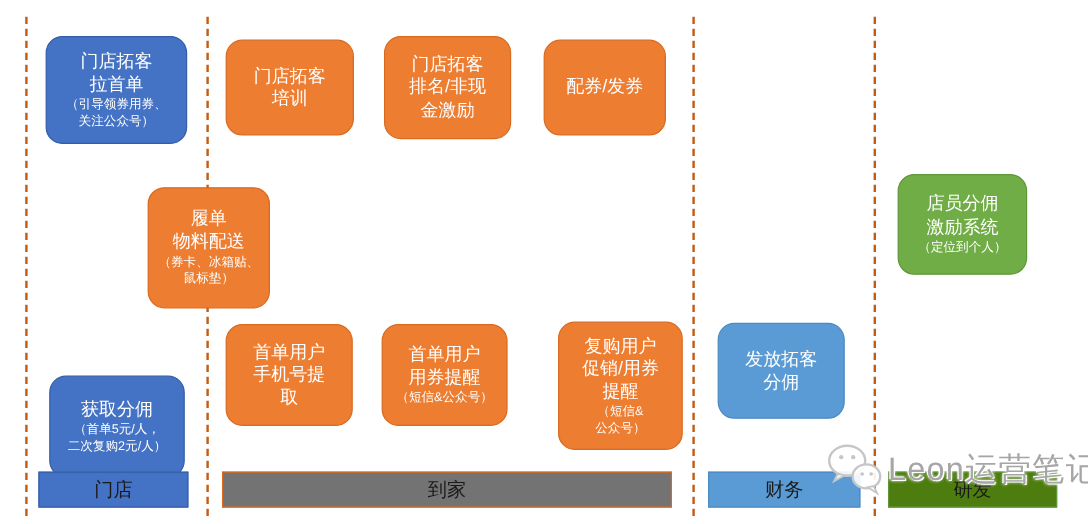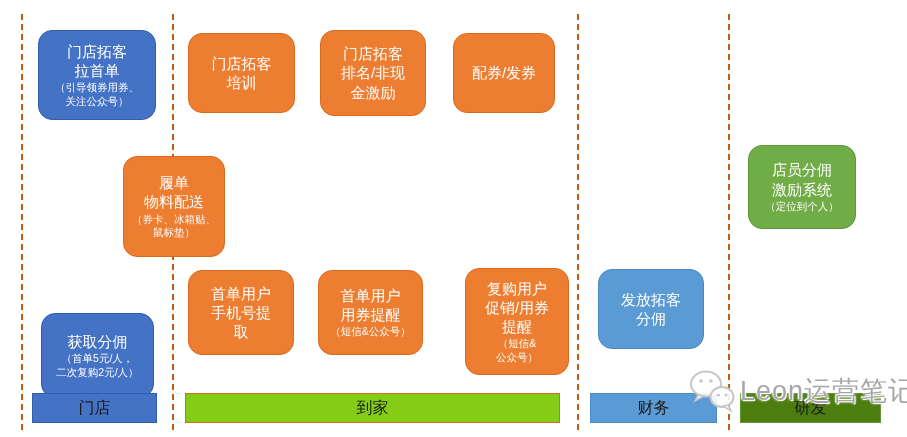--- a/index.html
+++ b/index.html
@@ -19,21 +19,21 @@
   .box .note{white-space:pre-line;font-size:10.5px;line-height:1.3;margin-top:1px;}
   .box.blue{background:#4472C4;border:1.5px solid #345da8;}
   .box.orange{background:#ED7D31;border:1.5px solid #d96a20;}
   .box.green{background:#70AD47;border:1.5px solid #5e9638;}
   .box.lightblue{background:#5B9BD5;border:1.5px solid #4a8ac2;}
   .lane{
     position:absolute;top:393px;height:30px;display:flex;align-items:center;justify-content:center;
     color:#1a1a1a;font-size:16px;box-sizing:border-box;
   }
   .lane.blue{background:#4472C4;border:1px solid #345da8;}
-  .lane.orange{background:#84cc16;border:1px solid #d96a20;}
+  .lane.orange{background:#737373;border:1px solid #d96a20;}
   .lane.lightblue{background:#5B9BD5;border:1px solid #4a8ac2;}
   .lane.green{background:#4d7c0f;border:1px solid #5e9638;}
   #watermark{
     position:absolute;left:686px;top:366px;display:flex;align-items:center;z-index:5;
   }
   #watermark .wm-text{
     font-size:27px;color:#a6a6a6;letter-spacing:1px;white-space:nowrap;
     text-shadow:0 0 3px #ffffff,0 0 3px #ffffff,1px 1px 0 #ffffff,-1px -1px 0 #ffffff;
   }
   #watermark svg{display:block;margin-right:2px;}

